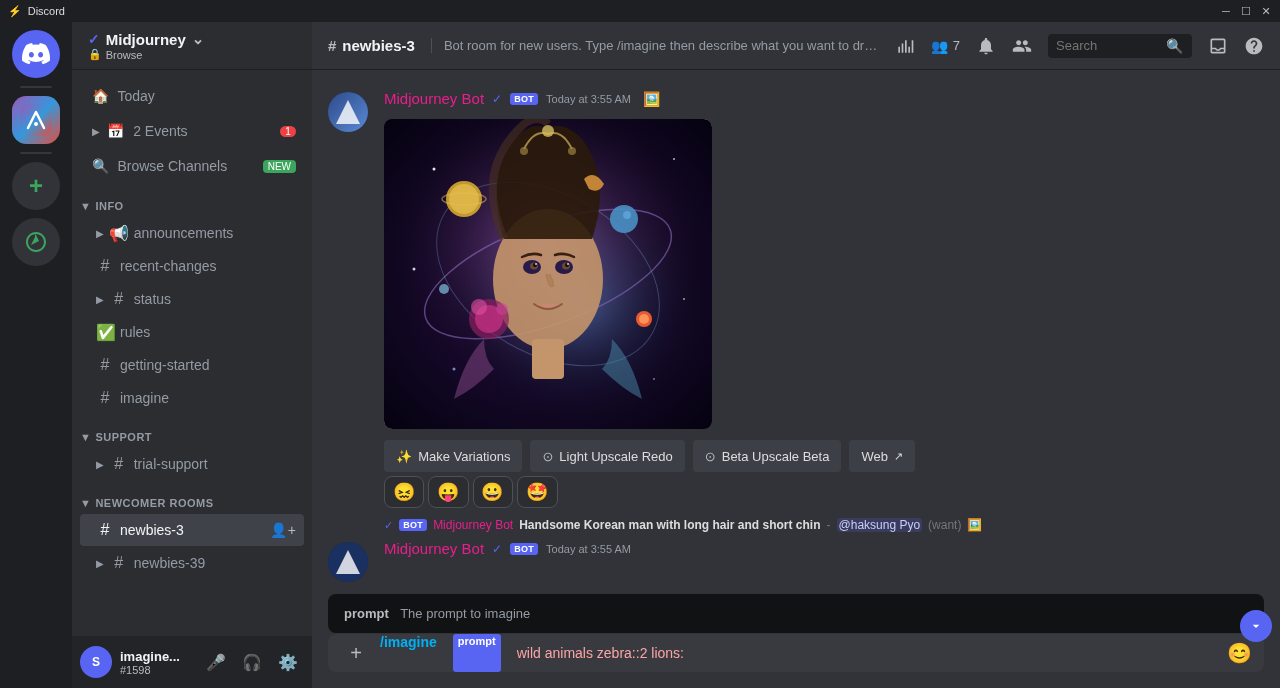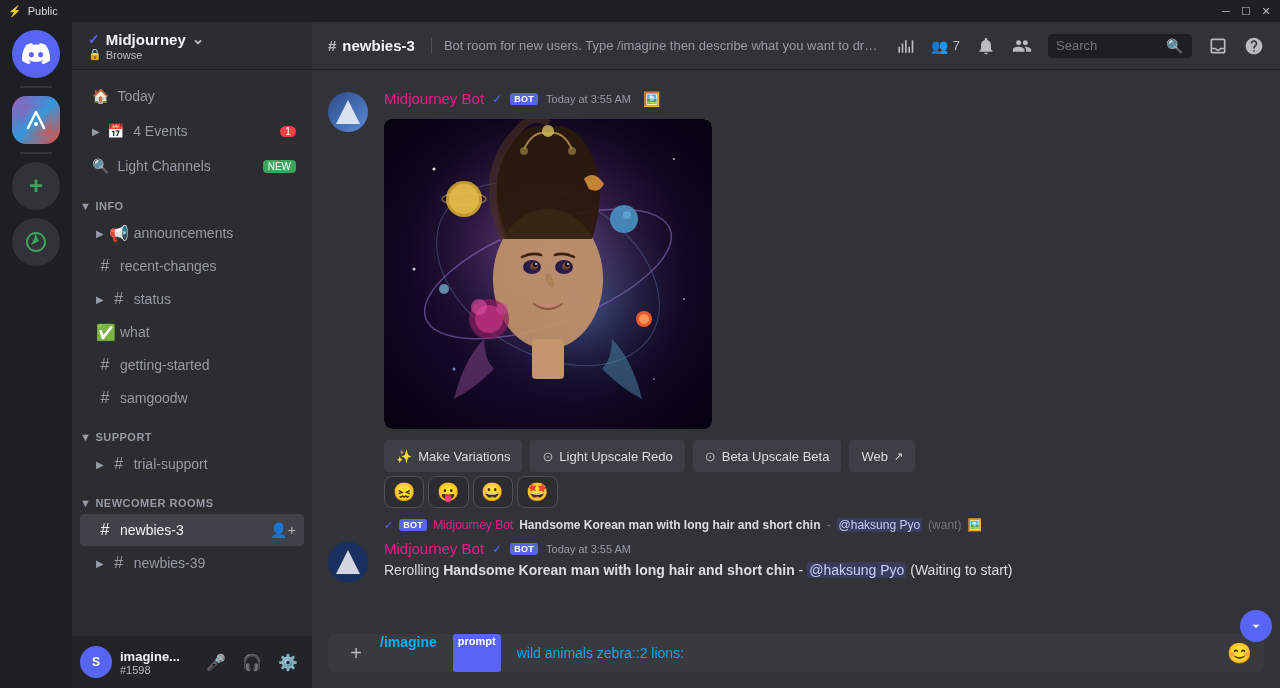--- a/index.html
+++ b/index.html
@@ -477,21 +477,21 @@
       height: 32px;
       display: flex;
       align-items: center;
       justify-content: center;
     }
     .input-field {
       flex: 1;
       background: none;
       border: none;
       outline: none;
-      color: #0ea5e9;
+      color: #fca5a5;
       font-size: 14px;
       padding: 11px 0;
     }
     .input-field::placeholder { color: #72767d; }
     .slash-command {
       display: flex;
       gap: 16px;
       flex: 1;
     }
     .slash-cmd {
@@ -527,21 +527,21 @@
       cursor: pointer;
       font-size: 18px;
     }
   </style>
 </head>
 <body>
 
 <div class="titlebar">
   <div class="titlebar-left">
     <span>⚡</span>
-    <span>Public</span>
+    <span>Discord</span>
   </div>
   <div class="titlebar-controls">
     <div class="titlebar-btn">─</div>
     <div class="titlebar-btn">☐</div>
     <div class="titlebar-btn">✕</div>
   </div>
 </div>
 
 <div class="app">
 
@@ -594,28 +594,28 @@
 
       <div class="home-item">
         <span>🏠</span>
         <span>Today</span>
       </div>
 
       <div class="events-item">
         <div class="events-left">
           <span style="color:#949ba4; font-size:10px;">▶</span>
           <span>📅</span>
-          <span>4 Events</span>
+          <span>2 Events</span>
         </div>
         <span class="badge">1</span>
       </div>
 
       <div class="home-item">
         <span>🔍</span>
-        <span>Light Channels</span>
+        <span>Browse Channels</span>
         <span class="badge new" style="margin-left:auto;">NEW</span>
       </div>
 
       <div class="category-header">
         <span>▼</span>
         <span>INFO</span>
       </div>
       <div class="channel-item">
         <span style="font-size:10px; color:#949ba4;">▶</span>
         <span class="channel-icon">📢</span>
@@ -625,29 +625,29 @@
         <span class="channel-icon">#</span>
         <span>recent-changes</span>
       </div>
       <div class="channel-item">
         <span style="font-size:10px; color:#949ba4;">▶</span>
         <span class="channel-icon">#</span>
         <span>status</span>
       </div>
       <div class="channel-item">
         <span class="channel-icon">✅</span>
-        <span>what</span>
+        <span>rules</span>
       </div>
       <div class="channel-item">
         <span class="channel-icon">#</span>
         <span>getting-started</span>
       </div>
       <div class="channel-item">
         <span class="channel-icon">#</span>
-        <span>samgoodw</span>
+        <span>imagine</span>
       </div>
 
       <div class="category-header">
         <span>▼</span>
         <span>SUPPORT</span>
       </div>
       <div class="channel-item">
         <span style="font-size:10px; color:#949ba4;">▶</span>
         <span class="channel-icon">#</span>
         <span>trial-support</span>
@@ -894,26 +894,27 @@
             <path d="M20 8 L32 32 L8 32 Z" fill="white" opacity="0.8"></path>
           </svg>
         </div>
         <div class="message-content">
           <div class="message-header">
             <span class="message-author bot-color">Midjourney Bot</span>
             <span class="verified-badge">✓</span>
             <span class="bot-badge">BOT</span>
             <span class="message-time">Today at 3:55 AM</span>
           </div>
-          <div class="message-text">
-            Rerolling <strong>Handsome Korean man with long hair and short chin</strong> - <span class="mention">@haksung Pyo</span> (Waiting to start)
-          </div>
-        </div>
-      </div>
-
+        </div>
+      </div>
+
+      <div class="prompt-tooltip">
+        <span class="prompt-label">prompt</span>
+        <span class="prompt-value">The prompt to imagine</span>
+      </div>
 
     </div>
 
     <div style="position:relative;">
       <div class="scroll-to-bottom" style="position:absolute; right:8px; top:-24px;">
         <svg width="16" height="16" viewBox="0 0 24 24" fill="white">
           <path d="M7 10l5 5 5-5z"></path>
         </svg>
       </div>
     </div>

